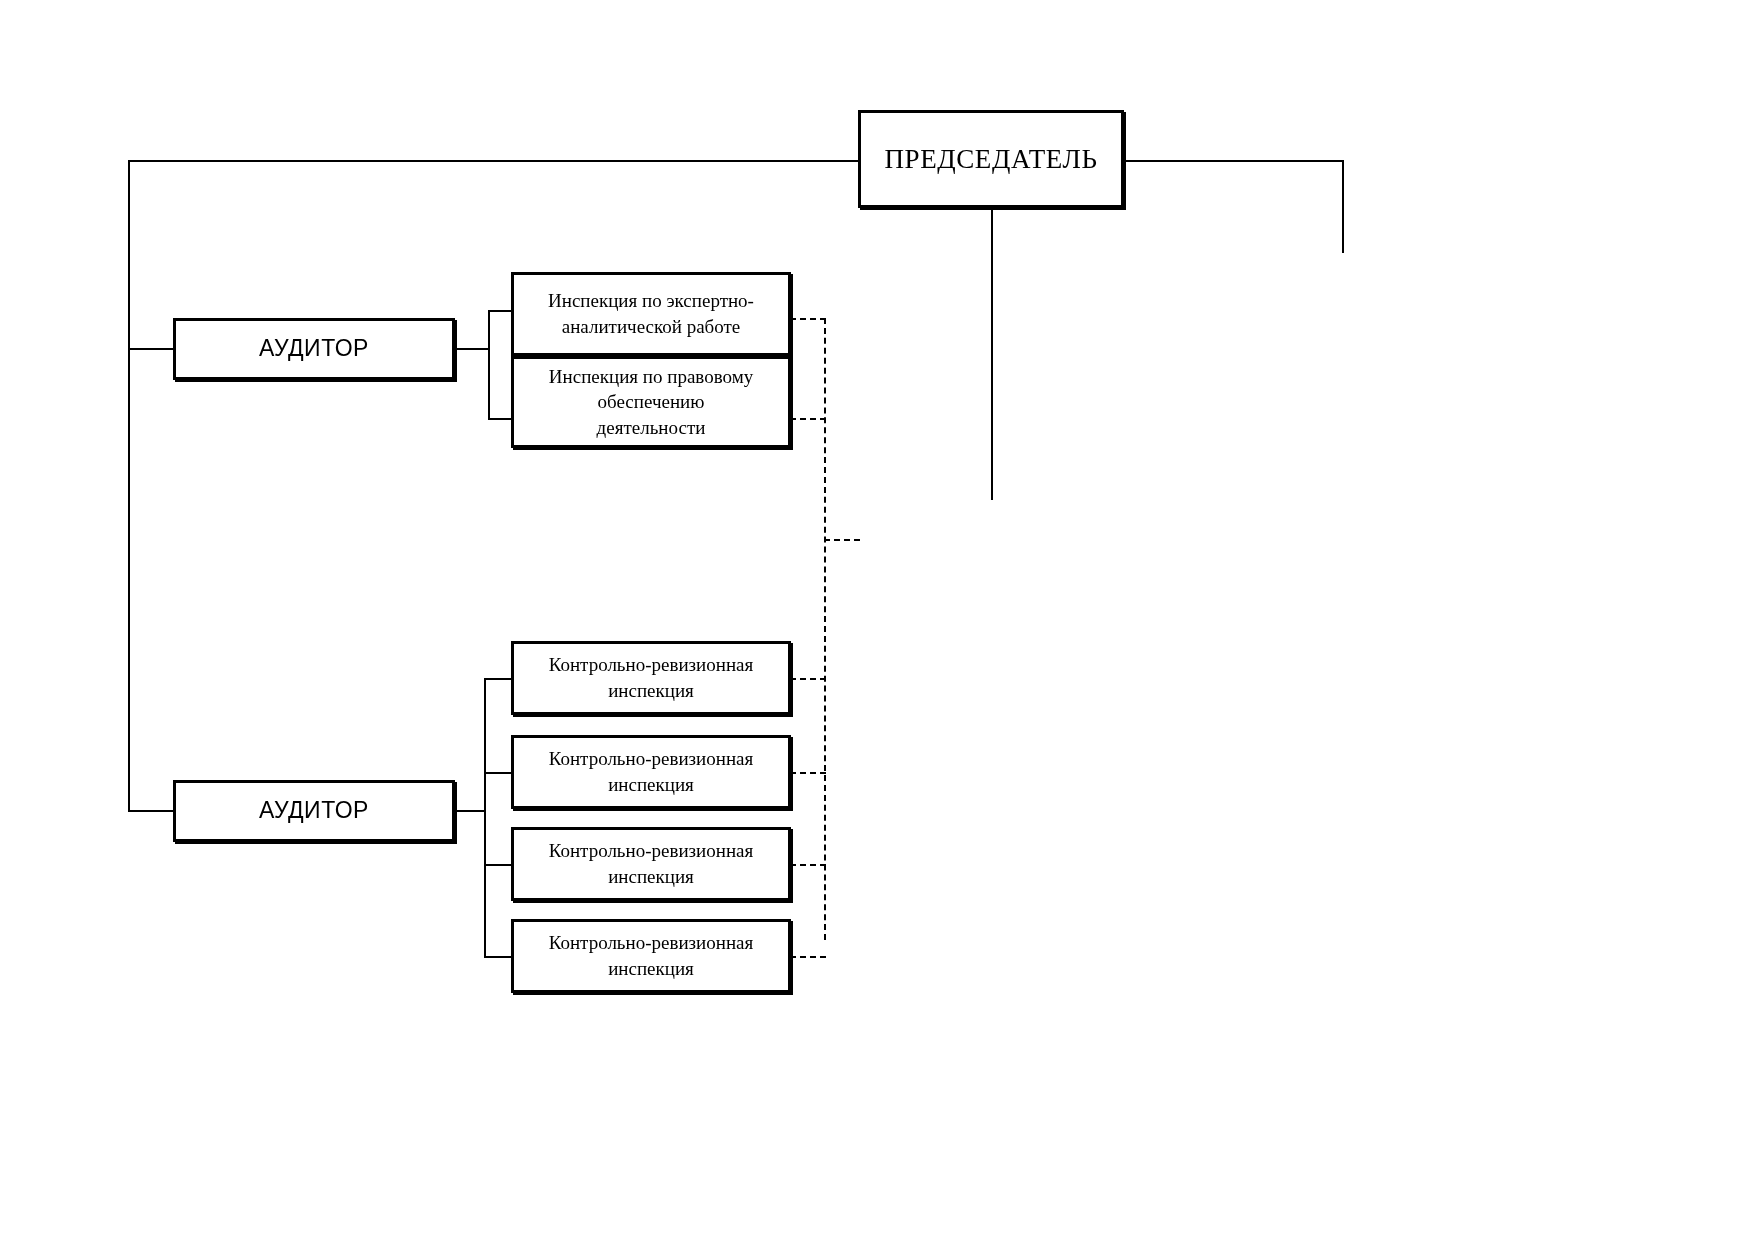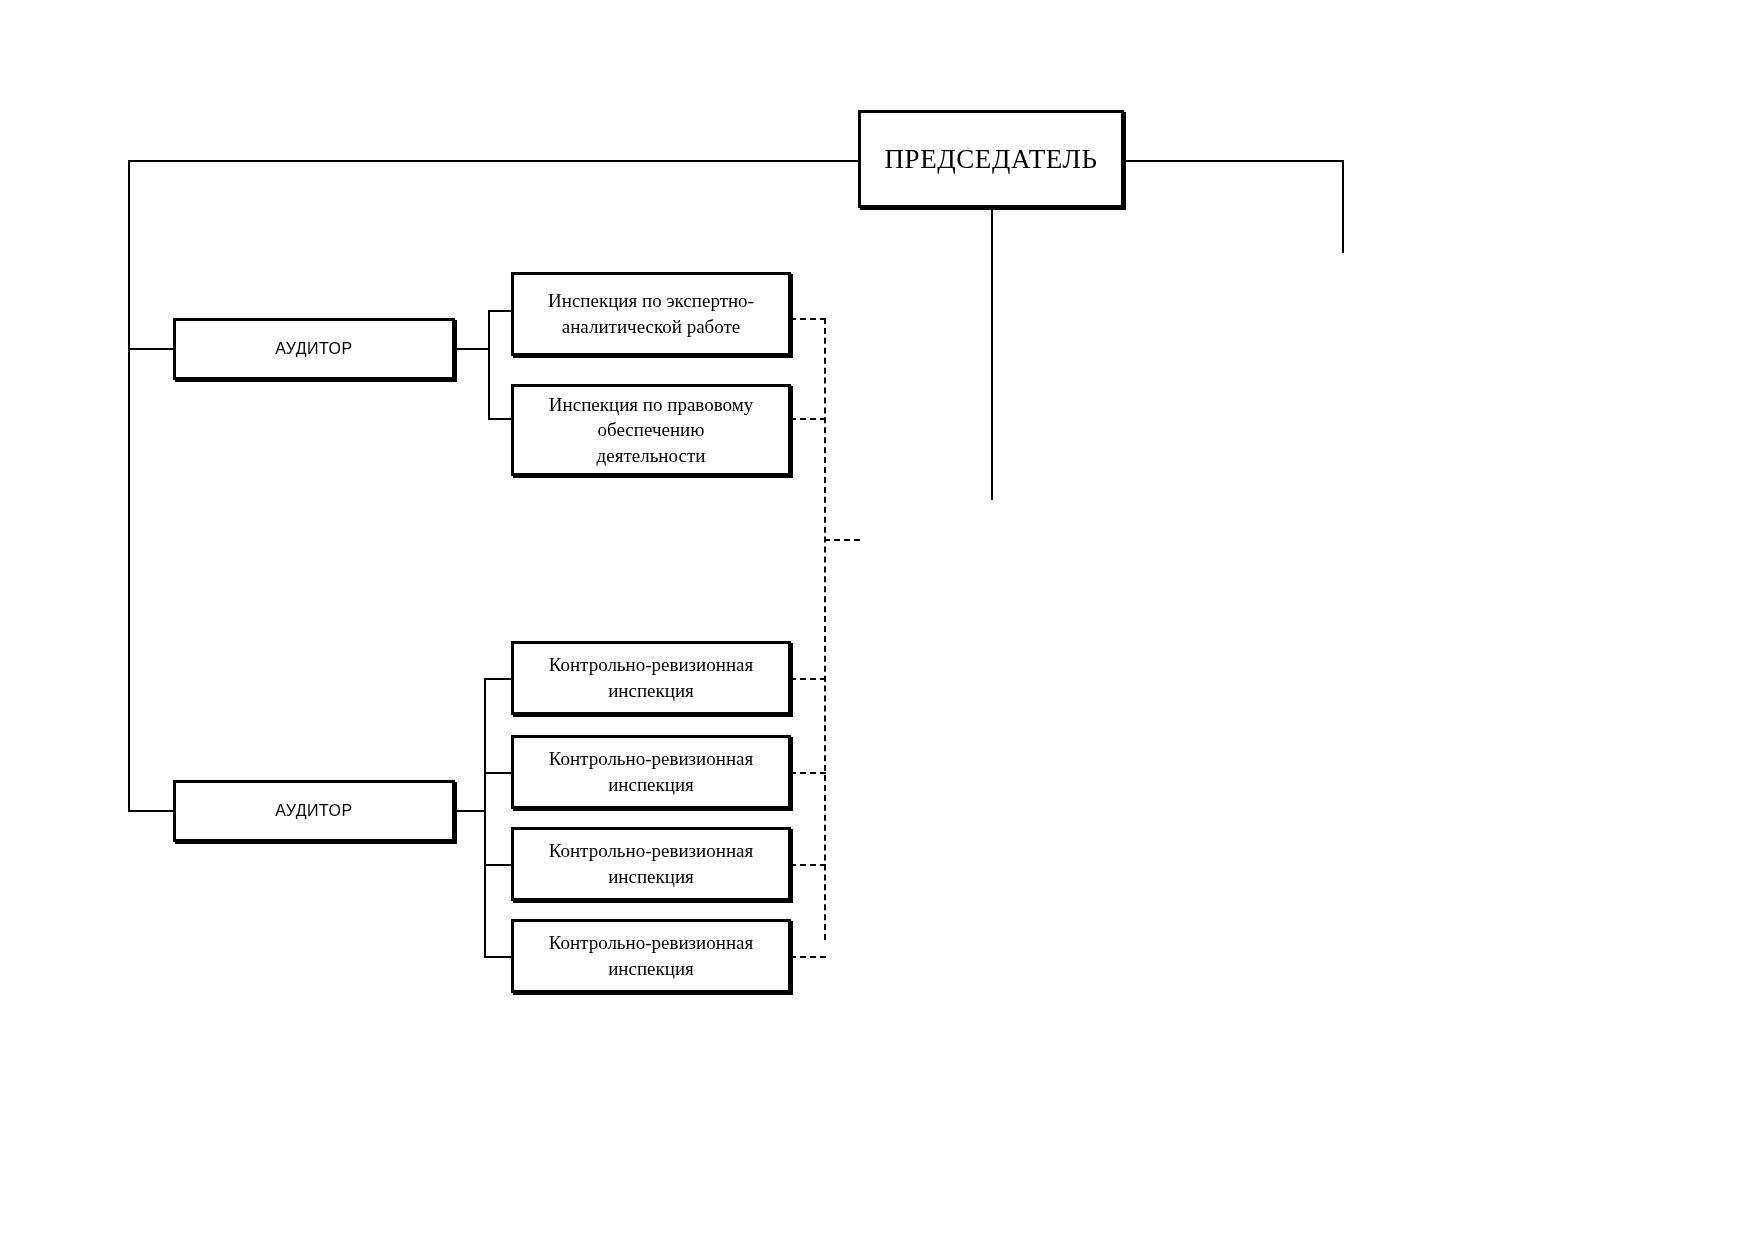--- a/index.html
+++ b/index.html
@@ -34,21 +34,21 @@
     display: block;
     line-height: 1.35;
     padding: 0 8px;
     white-space: pre-line;
   }
   .serif  { font-family: "Liberation Serif", "DejaVu Serif", serif; }
   .sans   { font-family: "Liberation Sans", "DejaVu Sans", sans-serif; }
 
   .t-chairman   { font-size: 27px; letter-spacing: 0.6px; }
   .t-deputy     { font-size: 25px; letter-spacing: 0.4px; line-height: 1.35; }
-  .t-auditor    { font-size: 16px; letter-spacing: 0.5px; }
+  .t-auditor    { font-size: 23px; letter-spacing: 0.5px; }
   .t-insp       { font-size: 20px; }
   .t-insp-small { font-size: 19px; }
 
   
   .ln {
     position: absolute;
     background: #000000;
     z-index: 2;
   }
   .ln.h { height: 2px; }
@@ -118,21 +118,21 @@
 
   <div class="box heavy" style="left:173px; top:780px; width:282px; height:62px;">
     <span class="label sans t-auditor">АУДИТОР</span>
   </div>
 
   <div class="box heavy" style="left:511px; top:272px; width:280px; height:84px;">
     <span class="label serif t-insp-small">Инспекция  по экспертно-
 аналитической работе</span>
   </div>
 
-  <div class="box heavy" style="left:511px; top:384px; width:280px; height:92px;">
+  <div class="box heavy" style="left:511px; top:356px; width:280px; height:92px;">
     <span class="label serif t-insp-small">Инспекция  по правовому
 обеспечению
 деятельности</span>
   </div>
 
   <div class="box heavy" style="left:511px; top:641px; width:280px; height:74px;">
     <span class="label serif t-insp-small">Контрольно-ревизионная
 инспекция</span>
   </div>
 

